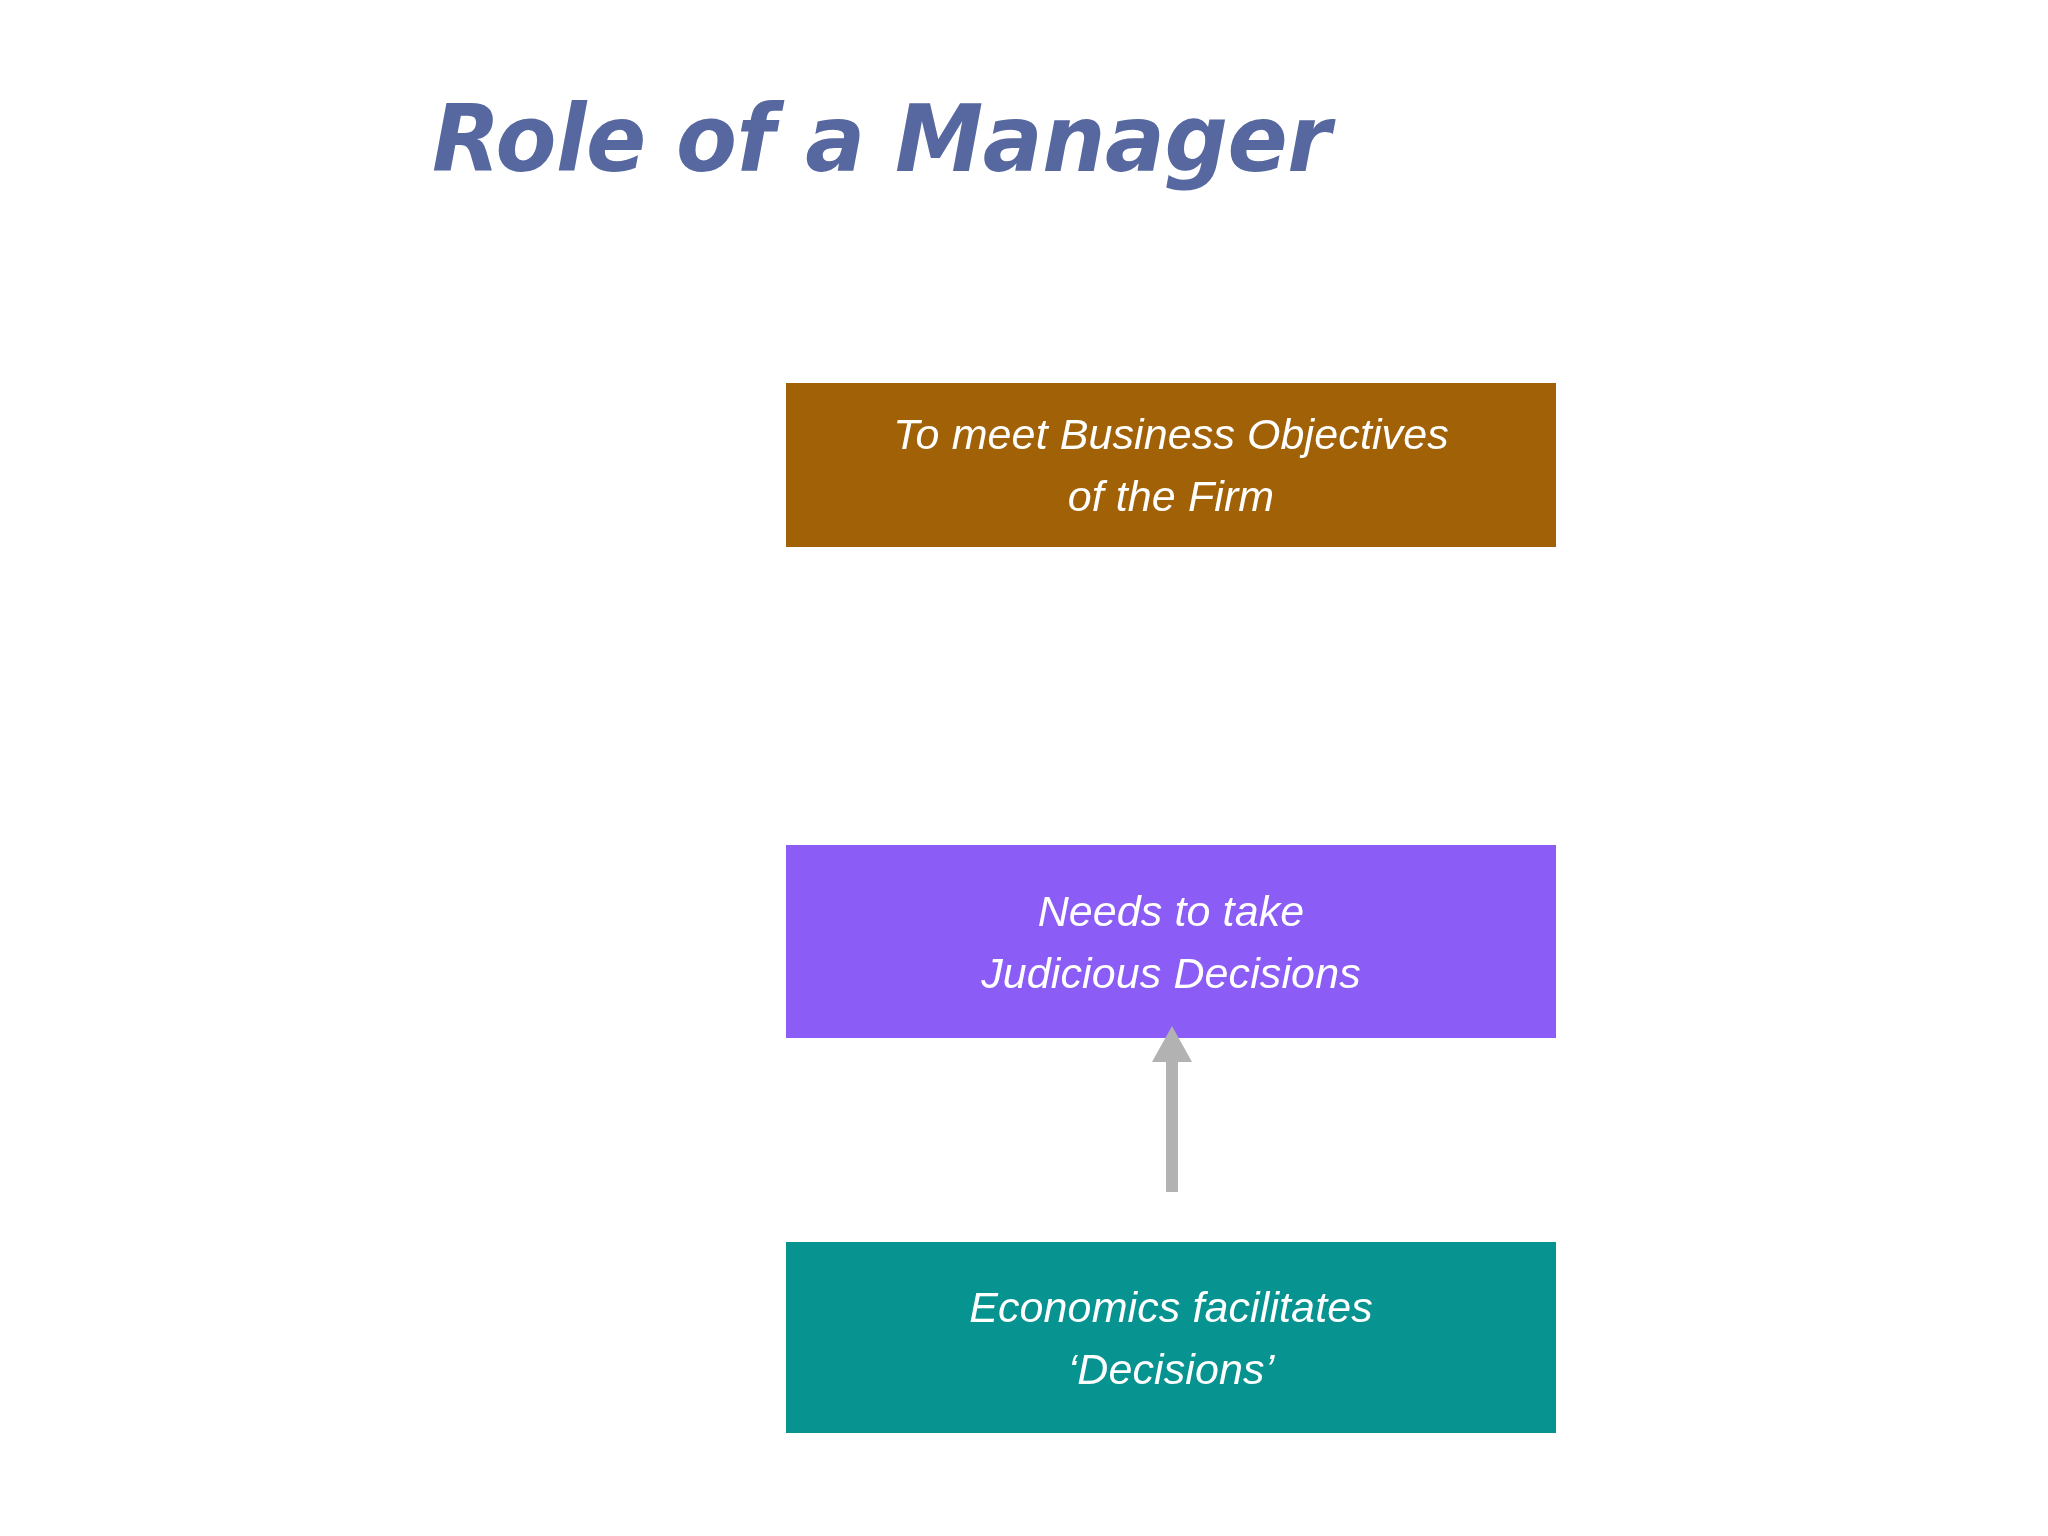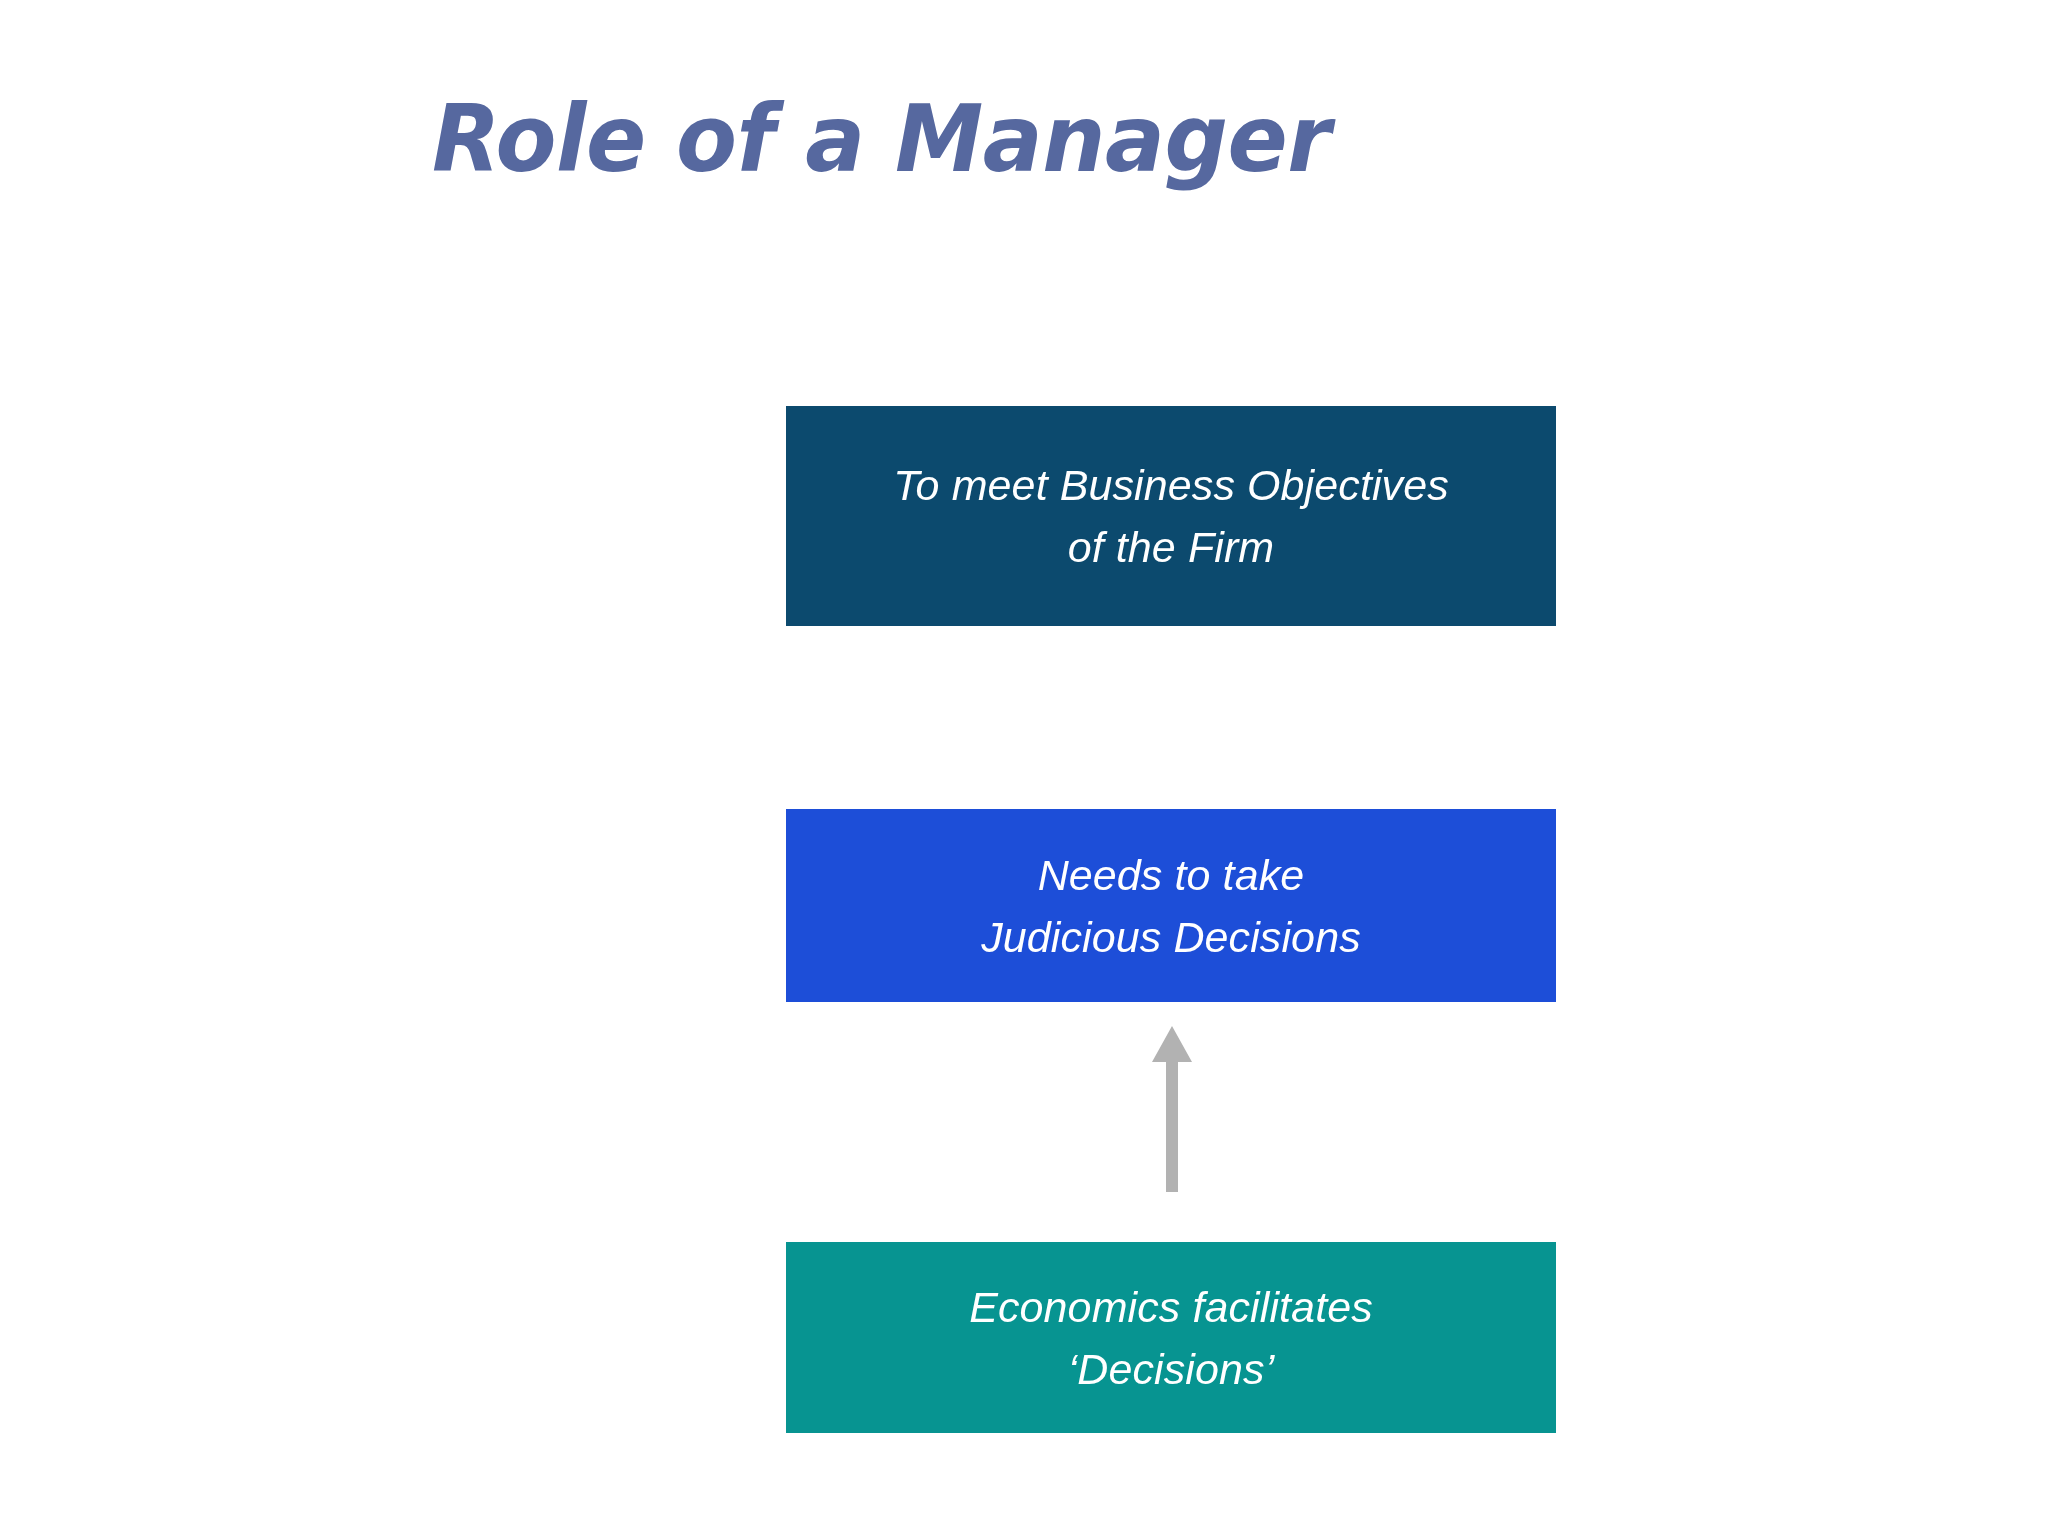--- a/index.html
+++ b/index.html
@@ -53,28 +53,28 @@
     font-family: "Liberation Sans", sans-serif;
     font-size: 43px;
     line-height: 62px;
     color: #ffffff;
     text-align: center;
     white-space: pre-line;
     letter-spacing: 0.1px;
   }
 
   #box-objectives {
-    top: 406px;
-    height: 220px;
-    background: #0c4a6e;
+    top: 383px;
+    height: 164px;
+    background: #a16207;
   }
   #box-decisions {
-    top: 809px;
+    top: 845px;
     height: 193px;
-    background: #1d4ed8;
+    background: #8b5cf6;
   }
   #box-economics {
     top: 1242px;
     height: 191px;
     background: #079491;
   }
 
   
   .flow-arrow {
     position: absolute;

